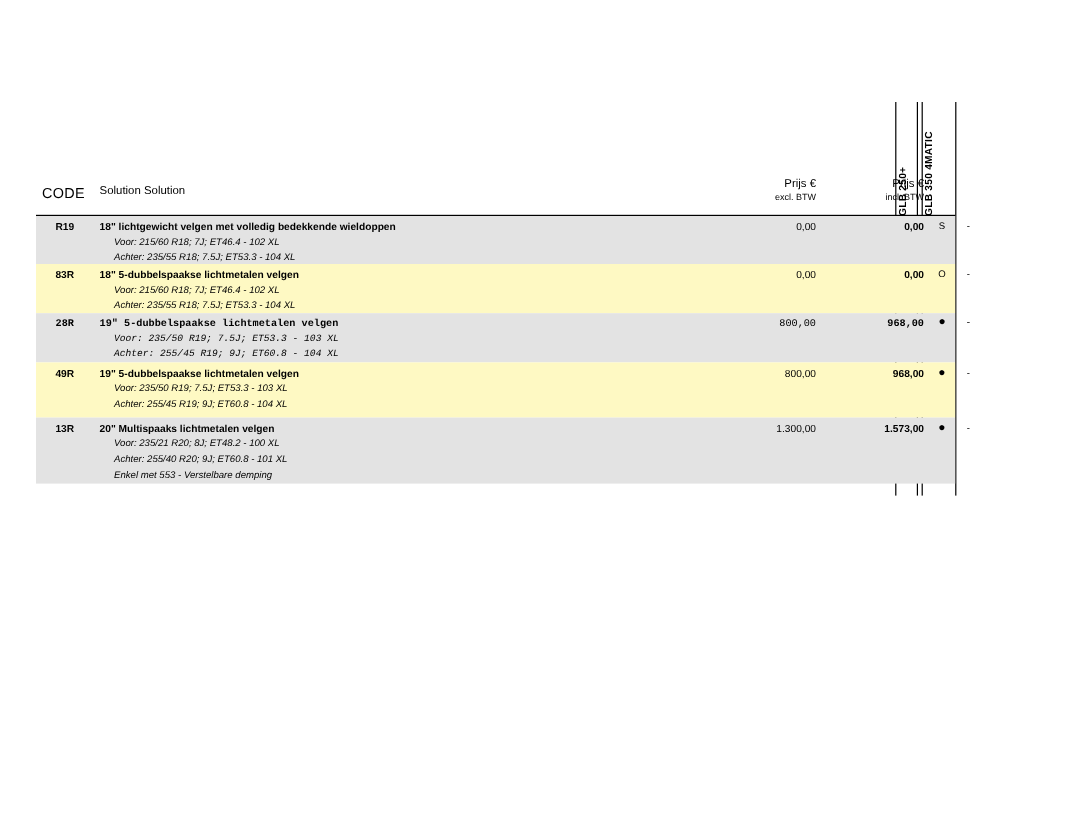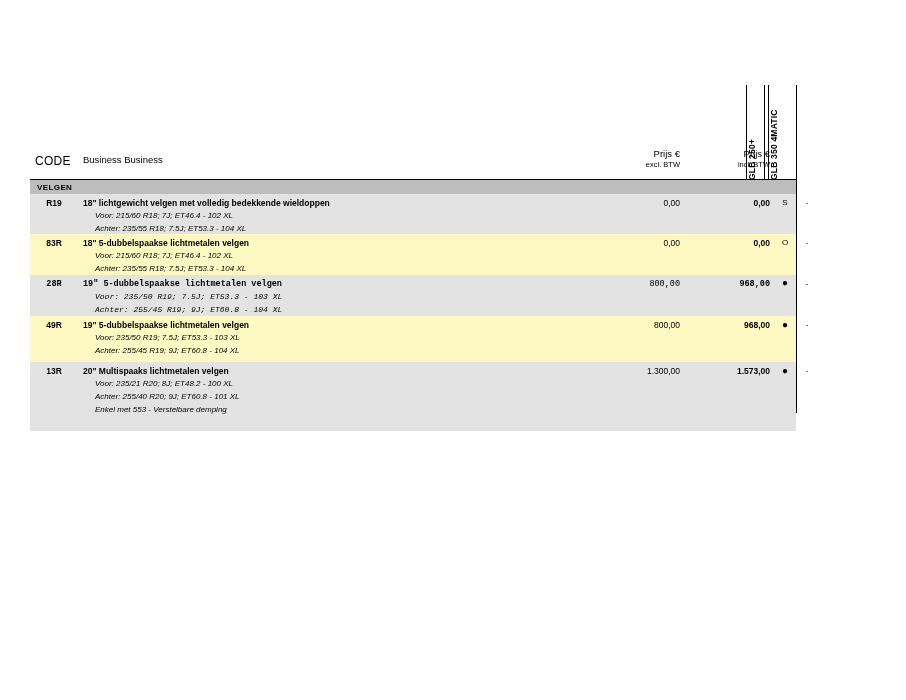--- a/index.html
+++ b/index.html
@@ -208,32 +208,31 @@
   <div class="vline vl2"></div>
   <div class="vline vl3"></div>
   <div class="vline vl4"></div>
 
   <div class="hline-top"></div>
 
   <div class="table">
 
     <div class="hdr">
       <div class="h-code">CODE</div>
-      <div class="h-desc">Business Business</div>
+      <div class="h-desc">Solution Solution</div>
       <div class="h-p1">
         <span>Prijs €</span>
         <span class="sub">excl. BTW</span>
       </div>
       <div class="h-p2">
         <span>Prijs €</span>
         <span class="sub">incl. BTW</span>
       </div>
     </div>
 
-    <div class="section-title">VELGEN</div>
 
     <div class="band grey" style="height:40px;">
       <div class="row-code">R19</div>
       <div class="row-title">18" lichtgewicht velgen met volledig bedekkende wieldoppen</div>
       <div class="row-sub s1">Voor: 215/60 R18; 7J; ET46.4 -  102 XL</div>
       <div class="row-sub s2">Achter: 235/55 R18; 7.5J; ET53.3 - 104 XL</div>
       <div class="price1">0,00</div>
       <div class="price2">0,00</div>
       <div class="mark1">S</div>
       <div class="mark2">-</div>
@@ -265,21 +264,21 @@
       <div class="row-code">49R</div>
       <div class="row-title">19" 5-dubbelspaakse lichtmetalen velgen</div>
       <div class="row-sub s1">Voor: 235/50 R19; 7.5J; ET53.3 - 103 XL</div>
       <div class="row-sub s2">Achter: 255/45 R19; 9J; ET60.8 - 104 XL</div>
       <div class="price1">800,00</div>
       <div class="price2">968,00</div>
       <div class="mark1 dot">●</div>
       <div class="mark2">-</div>
     </div>
 
-    <div class="band grey" style="height:69px;">
+    <div class="band grey" style="height:55px;">
       <div class="row-code">13R</div>
       <div class="row-title">20" Multispaaks lichtmetalen velgen</div>
       <div class="row-sub s1">Voor: 235/21 R20; 8J; ET48.2 - 100 XL</div>
       <div class="row-sub s2">Achter: 255/40 R20; 9J; ET60.8 - 101 XL</div>
       <div class="row-sub s3">Enkel met 553 - Verstelbare demping</div>
       <div class="price1">1.300,00</div>
       <div class="price2">1.573,00</div>
       <div class="mark1 dot">●</div>
       <div class="mark2">-</div>
     </div>

